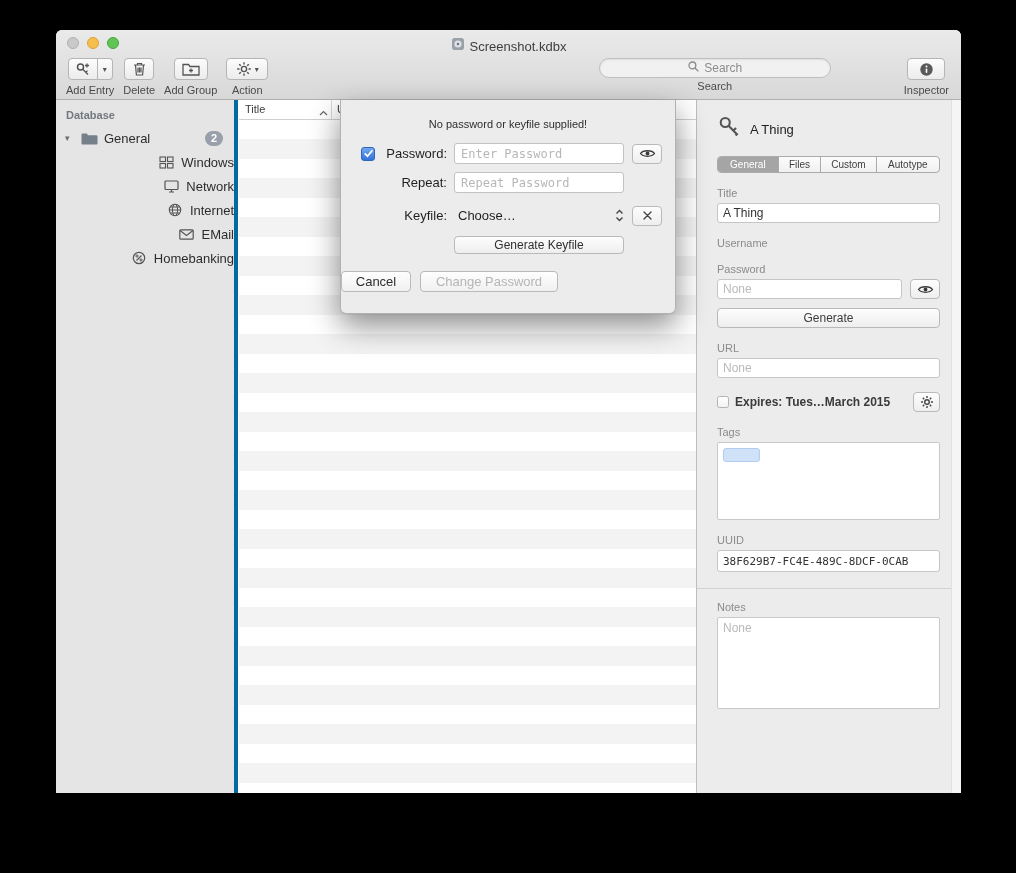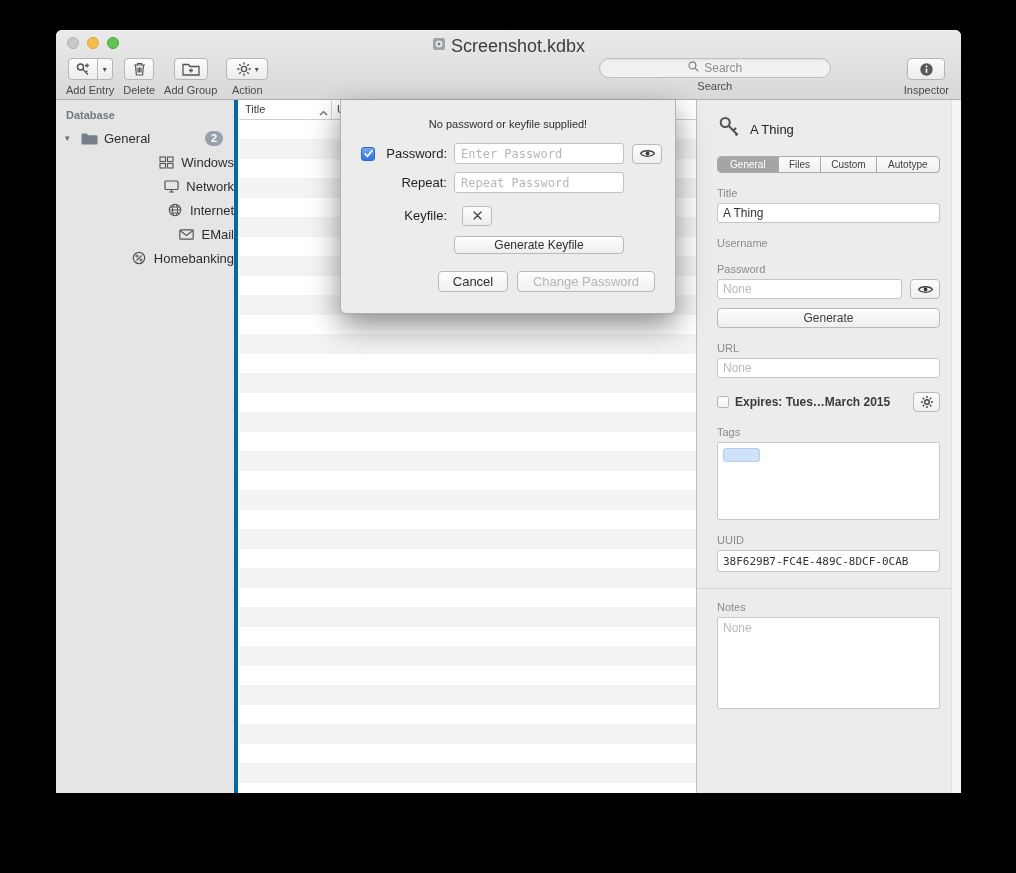--- a/index.html
+++ b/index.html
@@ -12,21 +12,21 @@
   .chrome { position:absolute; top:0; left:0; right:0; height:70px;
             border-radius:6px 6px 0 0; background:linear-gradient(#eaeaea,#d8d8d8);
             border-bottom:1px solid #b0b0b0; }
   .titlebar { position:relative; height:26px; display:flex; align-items:center; justify-content:center; }
   .lights { position:absolute; left:11px; top:7px; display:flex; gap:8px; }
   .light { width:12px; height:12px; border-radius:50%; }
   .light.gray   { background:#c9c9c9; border:1px solid #b0b0b0; }
   .light.yellow { background:#f6be4f; border:1px solid #dfa131; }
   .light.green  { background:#60c555; border:1px solid #47a53c; }
   .title-wrap { display:flex; align-items:center; gap:5px; margin-top:6px; }
-  .title-text { font-size:18px; color:#3e3e3e; }
+  .title-text { font-size:13px; color:#3e3e3e; }
   .toolbar { position:absolute; top:26px; left:0; right:0; height:44px;
              display:flex; align-items:flex-start; padding:2px 12px 0 10px; }
   .tb-group { display:flex; flex-direction:column; align-items:center; margin-right:9px; }
   .tb-btnrow { height:22px; display:flex; }
   .tb-btn { height:22px; border:1px solid #b5b5b5; background:linear-gradient(#fcfcfc,#ececec);
             display:flex; align-items:center; justify-content:center; cursor:default; padding:0; }
   .seg-main { width:30px; border-radius:4px 0 0 4px; }
   .seg-arrow { width:15px; border-radius:0 4px 4px 0; border-left:none; font-size:8px; color:#555; }
   .single { border-radius:4px; }
   .arrow-glyph { font-size:8px; color:#555; margin-left:3px; }
@@ -120,21 +120,21 @@
   .btncell { margin-left:8px; flex:none; }
   .cb-blue { width:14px; height:14px; border-radius:3px; background:linear-gradient(#74a9ef,#3272d9);
              border:1px solid #2e63be; display:flex; align-items:center; justify-content:center; }
   .popup { width:100%; display:flex; align-items:center; font-size:13px; color:#1f1f1f;
            background:transparent; border:none; padding:0 0 0 4px;
            font-family:"Liberation Sans",sans-serif; }
   .pop-text { flex:1; text-align:left; }
   .genkey-btn { width:170px; height:18px; border:1px solid #b9b9b9; border-radius:4px;
                 background:linear-gradient(#fdfdfd,#eeeeee); font-size:12px; color:#2f2f2f;
                 font-family:"Liberation Sans",sans-serif; }
-  .sheet-actions { display:flex; justify-content:flex-end; margin:16px 20px 0 0; gap:9px; }
+  .sheet-actions { display:flex; justify-content:flex-start; margin:16px 20px 0 0; gap:9px; }
   .dlg-btn { height:21px; border:1px solid #b9b9b9; border-radius:4px;
              background:linear-gradient(#fefefe,#f0f0f0); font-size:13px; color:#2e2e2e;
              padding:0 12px; font-family:"Liberation Sans",sans-serif; }
   .dlg-btn.cancel { min-width:70px; }
   .dlg-btn.primary-disabled { color:#b5b5b5; min-width:138px; }
 </style>
 </head>
 <body>
 
 <div class="window">
@@ -396,20 +396,28 @@
       <div class="srow">
         <span class="cbcell"></span>
         <span class="lblcell">Repeat:</span>
         <span class="fieldcell">
             <input class="dlg-field" placeholder="Repeat Password" style="">
           </span>
       </div>
       <div class="srow keyfile-row">
         <span class="cbcell"></span>
         <span class="lblcell">Keyfile:</span>
+        <span class="fieldcell">
+          <button class="popup">
+            <span class="pop-text">Choose…</span>
+            <svg width="9" height="15" viewBox="0 0 9 15">
+                <path d="M1.5 5.5L4.5 2.5 7.5 5.5M1.5 9.5l3 3 3-3" fill="none" stroke="#444" stroke-width="1.4"></path>
+              </svg>
+          </button>
+        </span>
         <span class="btncell">
             <button class="mini-btn">
               <svg width="11" height="11" viewBox="0 0 11 11">
                 <path d="M2 2l7 7M9 2l-7 7" stroke="#444" stroke-width="1.4" stroke-linecap="round"></path>
               </svg>
             </button>
           </span>
       </div>
       <div class="srow">
         <span class="cbcell"></span>

